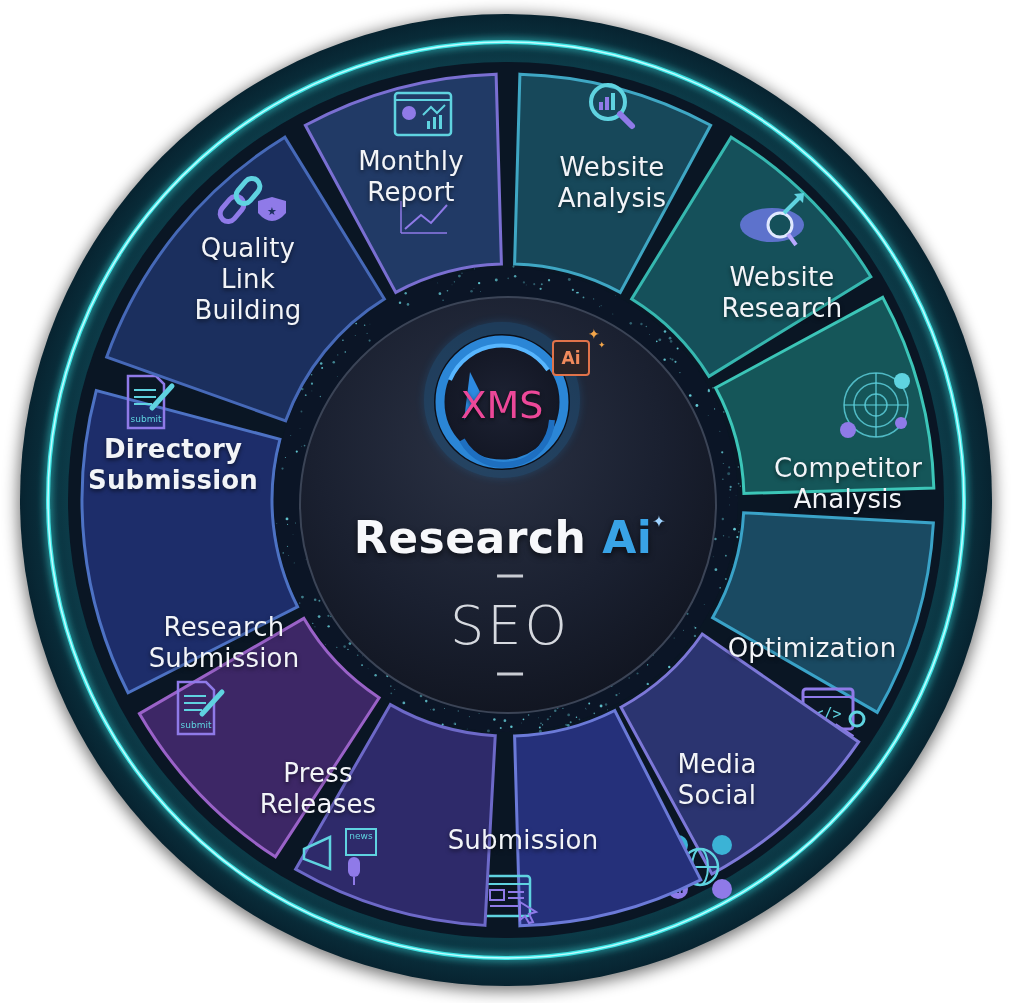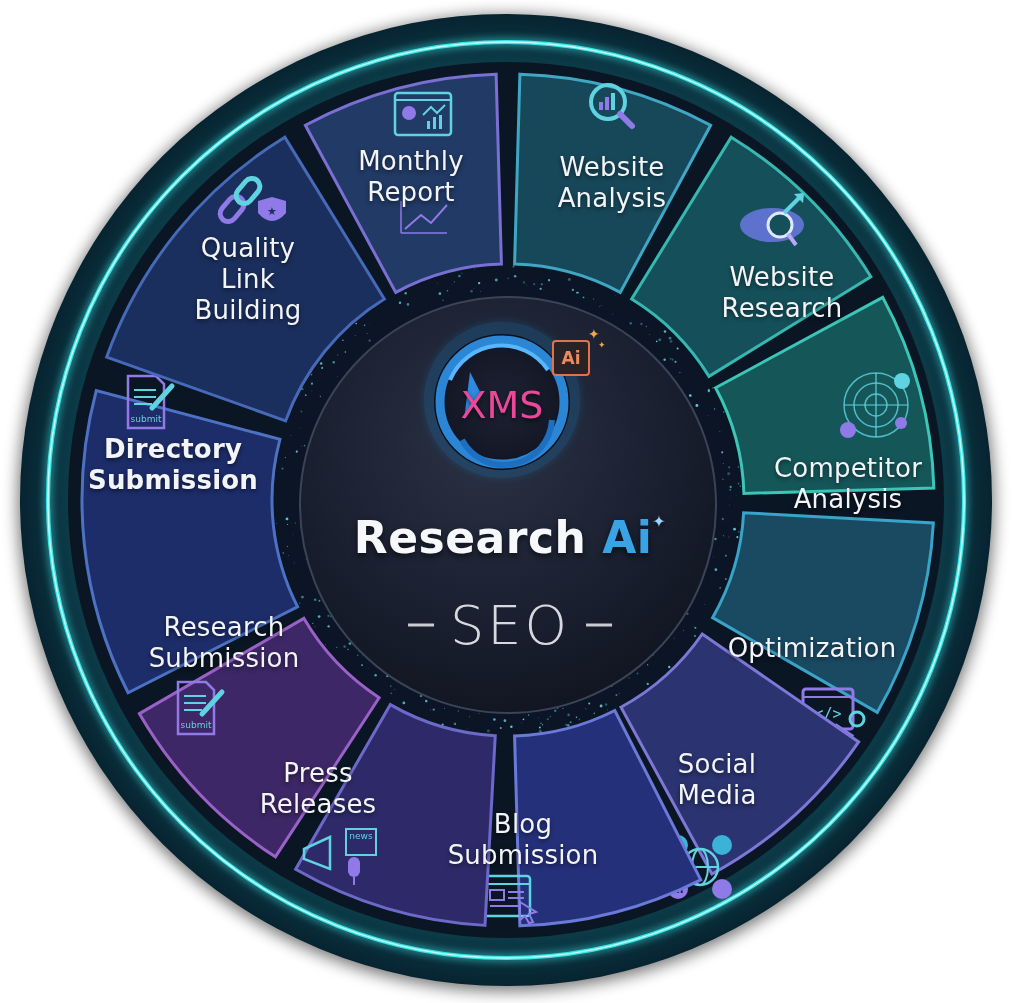--- a/index.html
+++ b/index.html
@@ -5,21 +5,21 @@
   html, body { margin:0; padding:0; background:#ffffff; }
   body { width:1024px; height:1003px; position:relative; overflow:hidden; font-family:"DejaVu Sans", sans-serif; }
   #wheel { position:absolute; left:0; top:0; width:1024px; height:1003px; }
   .seg-label { position:absolute; color:#f2f4f8; text-align:center; font-weight:500; font-size:26px; line-height:31px;
                text-shadow:0 2px 4px rgba(0,0,0,0.55); transform:translate(-50%,-50%); white-space:nowrap; letter-spacing:0.2px; }
   .seg-label span { display:block; }
   .center-title { position:absolute; left:510px; top:537px; transform:translate(-50%,-50%); font-size:44px; font-weight:bold;
                   color:#f7f8fb; white-space:nowrap; text-shadow:0 3px 6px rgba(0,0,0,0.6); letter-spacing:0.5px; }
   .center-title .ai { color:#39a3e6; }
   .center-sub { position:absolute; left:510px; top:625px; transform:translate(-50%,-50%); font-size:54px; color:#d6d9df;
-                font-weight:300; letter-spacing:3px; white-space:nowrap; display:flex; align-items:center; gap:16px; }
+                font-weight:300; letter-spacing:3px; white-space:nowrap; display:flex; align-items:center; gap:16px;flex-direction:column; }
   .center-sub .dash { display:inline-block; width:26px; height:3px; background:#c9ccd3; }
   .logo-text { position:absolute; left:502px; top:405px; transform:translate(-50%,-50%); font-size:38px; color:#ec4899;
                font-weight:500; text-shadow:0 2px 4px rgba(0,0,0,0.6); }
   .ai-badge { position:absolute; left:552px; top:340px; width:34px; height:32px; border:2px solid #e0734a; border-radius:4px;
               background:#2a2326; color:#f08a5c; font-size:17px; font-weight:bold; display:flex; align-items:center; justify-content:center; }
   .spark { position:absolute; color:#f3a64a; font-size:14px; }
 </style>
 </head>
 <body>
 
@@ -427,25 +427,24 @@
       <span>Research</span>
     </div>
     <div class="seg-label" style="left: 848px; top: 484px;">
       <span>Competitor</span>
       <span>Analysis</span>
     </div>
     <div class="seg-label" style="left: 812px; top: 648px;">
       <span>Optimization</span>
     </div>
     <div class="seg-label" style="left: 717px; top: 780px;">
+      <span>Media</span>
       <span>Social</span>
-      <span>Media</span>
     </div>
     <div class="seg-label" style="left: 523px; top: 840px;">
-      <span>Blog</span>
       <span>Submission</span>
     </div>
     <div class="seg-label" style="left: 318px; top: 789px;">
       <span>Press</span>
       <span>Releases</span>
     </div>
     <div class="seg-label" style="left: 224px; top: 643px;">
       <span>Research</span>
       <span>Submission</span>
     </div>

